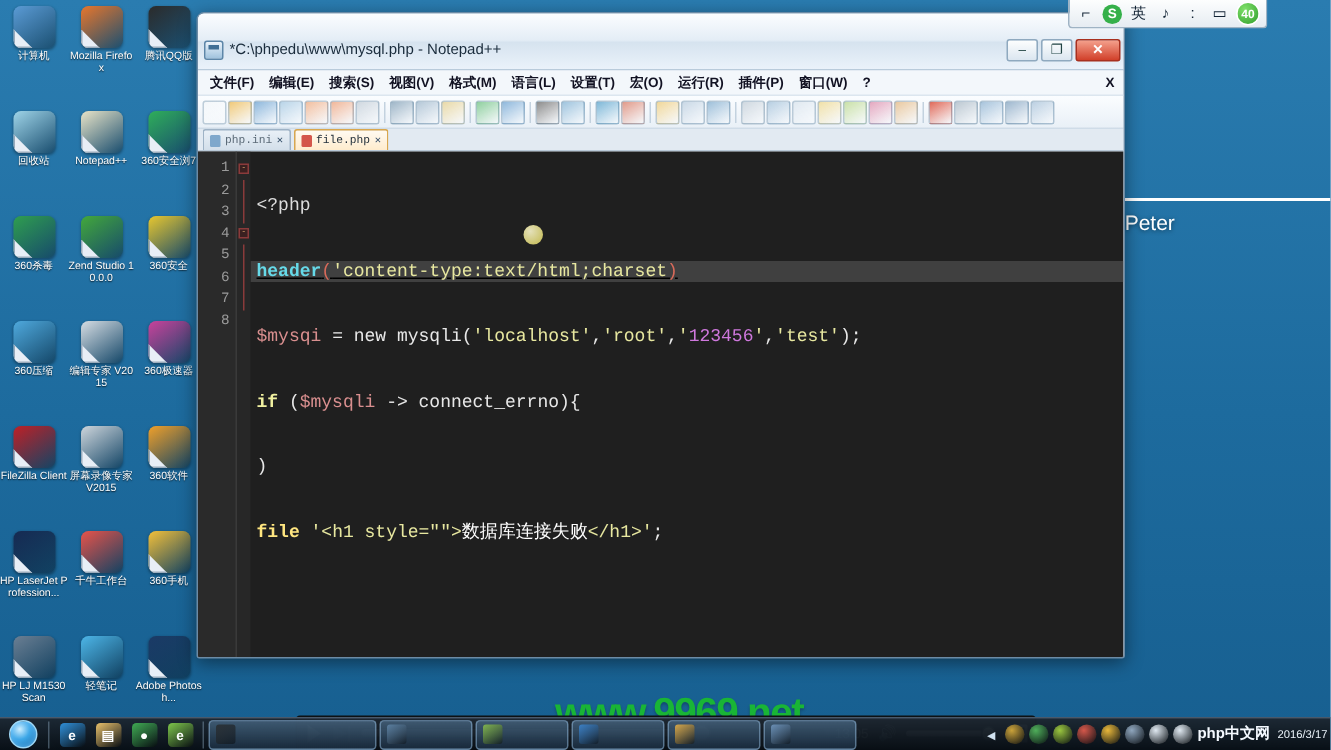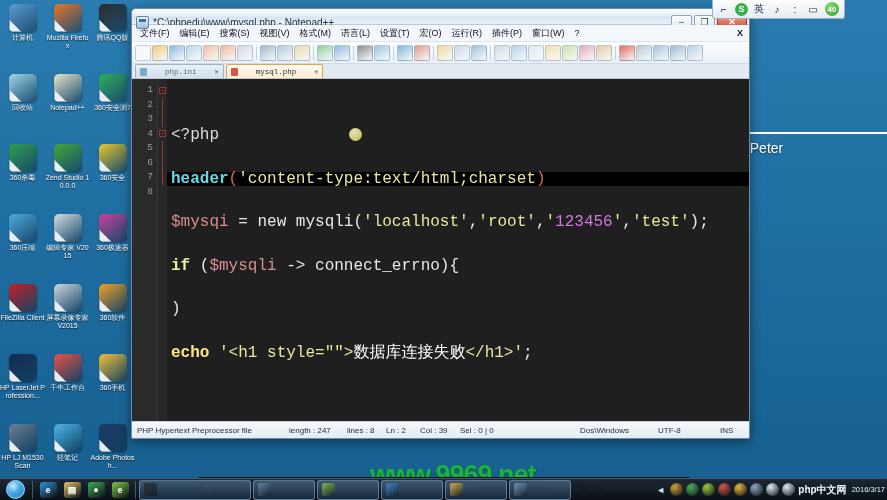--- a/index.html
+++ b/index.html
@@ -98,21 +98,21 @@
     background: #eef3f8;
     border: 1px solid #6b8ba6;
     border-radius: 5px 5px 2px 2px;
     box-shadow: 0 3px 12px rgba(0,0,0,.45);
     display: flex; flex-direction: column;
     overflow: hidden;
     z-index: 20;
   }
   
   #npp-title {
-    height: 16px; flex: none;
+    height: 38px; flex: none;
     background: linear-gradient(180deg,#fbfdff 0%,#e4edf6 48%,#d6e3ef 52%,#eaf2fa 100%);
     border-bottom: 1px solid #b9cbdb;
     display: flex; align-items: center; padding: 12px 2px 0 4px;
   }
   #npp-title .tico {
     width: 13px; height: 13px; margin-right: 4px; flex: none;
     background: linear-gradient(180deg,#eaf3fb,#9fc2dd);
     border: 1px solid #5d86a8; border-radius: 2px;
     position: relative;
   }
@@ -135,21 +135,21 @@
   .winbtn.close {
     background: linear-gradient(180deg,#f4a08c,#d1402a);
     color: #fff; border-color: #a8301f; width: 30px; font-weight: bold;
   }
   
   #npp-menu {
     height: 17px; flex: none; display: flex; align-items: center;
     background: #f3f7fb; border-bottom: 1px solid #dce6ef;
     padding-left: 3px; font-size: 9px; color: #112;
   }
-  #npp-menu .mi { padding: 0 5px; cursor: pointer; white-space: nowrap; }
+  #npp-menu .mi { padding: 0 5px; cursor: pointer; white-space: nowrap; font-weight: bold; }
   #npp-menu .spacer { flex: 1; }
   #npp-menu .mx { padding-right: 6px; font-weight: bold; cursor: pointer; }
   
   #npp-toolbar {
     height: 22px; flex: none; display: flex; align-items: center;
     background: linear-gradient(180deg,#fbfdff,#e9f0f7);
     border-bottom: 1px solid #cfdce8;
     padding-left: 3px; gap: 1px;
   }
   .tbtn {
@@ -158,21 +158,21 @@
     background-clip: padding-box;
   }
   .tsep { width: 1px; height: 14px; background: #c3d2df; margin: 0 2px; flex: none;}
   
   #npp-tabs {
     height: 15px; flex: none; display: flex; align-items: flex-end;
     background: #e2eaf2; border-bottom: 1px solid #b9c9d8;
     padding-left: 3px; gap: 2px;
   }
   .ntab {
-    height: 14px; display: flex; align-items: center; gap: 18px;
+    height: 14px; display: flex; align-items: center; gap: 3px;
     padding: 0 4px; font-size: 7.5px; cursor: pointer;
     border: 1px solid #9fb3c6; border-bottom: none;
     border-radius: 2px 2px 0 0; color: #24303b;
     font-family: "Liberation Mono", monospace;
   }
   .ntab.inactive { background: linear-gradient(180deg,#e9f0f7,#d3dfea); color: #5b6a77; }
   .ntab.active { background: linear-gradient(180deg,#fffaf2,#ffeccd); border-color: #d9a74e; }
   .ntab .tdot { width: 7px; height: 8px; border-radius: 1px; flex:none; }
   .ntab.inactive .tdot { background: #7fa8cc; }
   .ntab.active .tdot { background: #d4564b; }
@@ -201,27 +201,27 @@
   }
   #foldcol .fbox {
     width: 7px; height: 7px; border: 1px solid #8a3b3b;
     background: #3a2020; color: #c96; font-size: 6px; line-height: 5px;
     text-align: center; cursor: pointer;
   }
   #foldcol .fline {
     width: 1px; height: 14.5px; background: #8a3b3b; margin: 0 auto;
   }
   #codearea {
-    flex: 1; padding-top: 20px; position: relative;
+    flex: 1; padding-top: 0; position: relative;
     font-family: "Liberation Mono", monospace;
-    font-size: 16px; line-height: 14.5px;
+    font-size: 12px; line-height: 14.5px;
     white-space: pre; overflow: hidden;
   }
   #codearea .cl { padding-left: 4px; height: 14.5px; }
-  #codearea .cl.current { background: #000000; }
+  #codearea .cl.current { background: #404040; text-decoration: underline; }
   .k-tag   { color: #dcdcdc; }
   .k-fn    { color: #66d9e8; font-weight: bold; }
   .k-kw    { color: #f0f0a0; font-weight: bold; }
   .k-str   { color: #e8e8a0; }
   .k-num   { color: #cf78dd; }
   .k-var   { color: #d98f8f; }
   .k-op    { color: #e6e6e6; }
   .k-plain { color: #e8e8e8; }
   .k-cjk   { color: #ffffff; }
   .k-echo  { color: #ffe680; font-weight: bold; }
@@ -542,21 +542,21 @@
 
   <div id="npp-tabs">
 
   <div class="ntab inactive">
         <span class="tdot"></span>
         <span>php.ini</span>
         <span class="tclose">✕</span>
       </div>
       <div class="ntab active">
         <span class="tdot"></span>
-        <span>mysql.php</span>
+        <span>file.php</span>
         <span class="tclose">✕</span>
       </div>
     </div>
 
   <div id="npp-editor">
     <div id="gutter">
         <div class="ln">1</div>
         <div class="ln">2</div>
         <div class="ln">3</div>
         <div class="ln">4</div>
@@ -588,37 +588,26 @@
           <div class="fline"></div>
         </div>
         <div class="fm"></div>
       </div>
     <div id="codearea">
       <div class="cl"><span class="k-tag">&lt;?php</span></div>
       <div class="cl current"><span class="k-fn">header</span><span class="k-paren">(</span><span class="k-str">'content-type:text/html;charset</span><span class="k-paren">)</span></div>
       <div class="cl"><span class="k-var">$mysqi</span><span class="k-op"> = </span><span class="k-plain">new mysqli(</span><span class="k-str">'localhost'</span><span class="k-plain">,</span><span class="k-str">'root'</span><span class="k-plain">,</span><span class="k-str">'</span><span class="k-num">123456</span><span class="k-str">'</span><span class="k-plain">,</span><span class="k-str">'test'</span><span class="k-plain">);</span></div>
       <div class="cl"><span class="k-kw">if</span><span class="k-plain"> (</span><span class="k-var">$mysqli</span><span class="k-plain"> -&gt; connect_errno){</span></div>
       <div class="cl"><span class="k-plain">)</span></div>
-      <div class="cl"><span class="k-echo">echo</span><span class="k-plain"> </span><span class="k-str">'&lt;h1 style=""&gt;</span><span class="k-cjk">数据库连接失败</span><span class="k-str">&lt;/h1&gt;'</span><span class="k-plain">;</span></div>
+      <div class="cl"><span class="k-echo">file</span><span class="k-plain"> </span><span class="k-str">'&lt;h1 style=""&gt;</span><span class="k-cjk">数据库连接失败</span><span class="k-str">&lt;/h1&gt;'</span><span class="k-plain">;</span></div>
       
       <div id="cursor-dot"></div>
     </div>
   </div>
 
-  <div id="npp-status">
-    <div class="sc" style="width:152px">PHP Hypertext Preprocessor file</div>
-    <div class="sc" style="width:58px">length : 247</div>
-    <div class="sc grow">lines : 8</div>
-    <div class="sc" style="width:34px">Ln : 2</div>
-    <div class="sc" style="width:40px">Col : 39</div>
-    <div class="sc" style="width:120px">Sel : 0 | 0</div>
-    <div class="sc" style="width:78px">Dos\Windows</div>
-    <div class="sc" style="width:62px">UTF-8</div>
-    <div class="sc" style="width:34px">INS</div>
-  </div>
 </div>
 
 <div id="watermark">www.9969.net</div>
 
 <div id="player">
   <div class="pbtn">
       <div class="ptri"></div>
     </div>
   <div class="pbtn pnext">▶|</div>
   <div class="seek">

